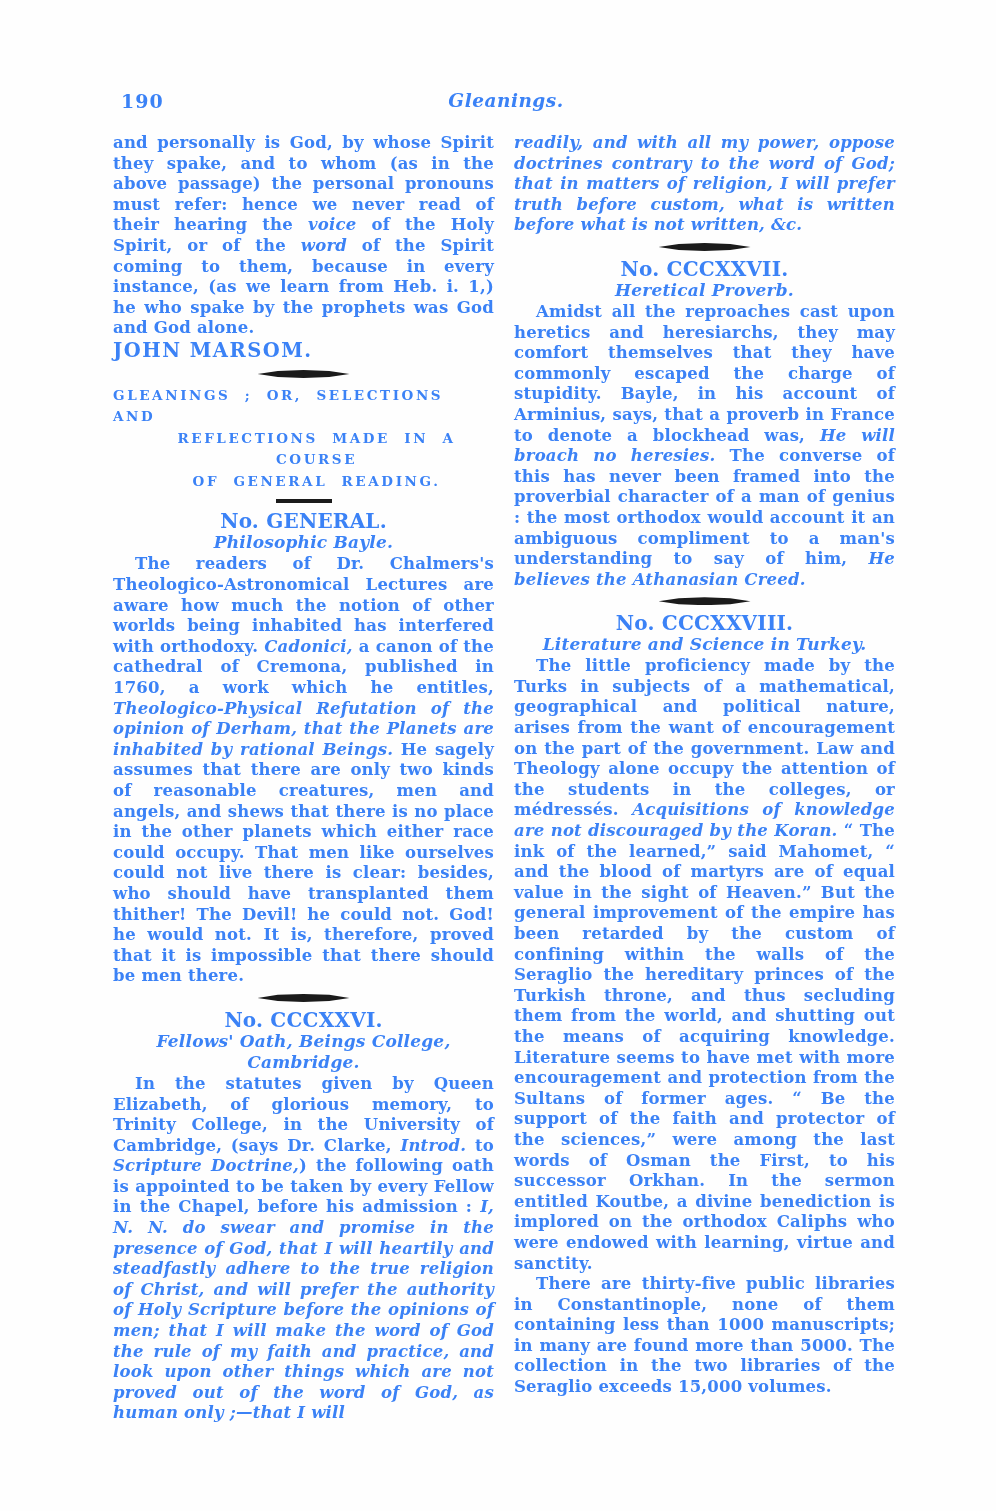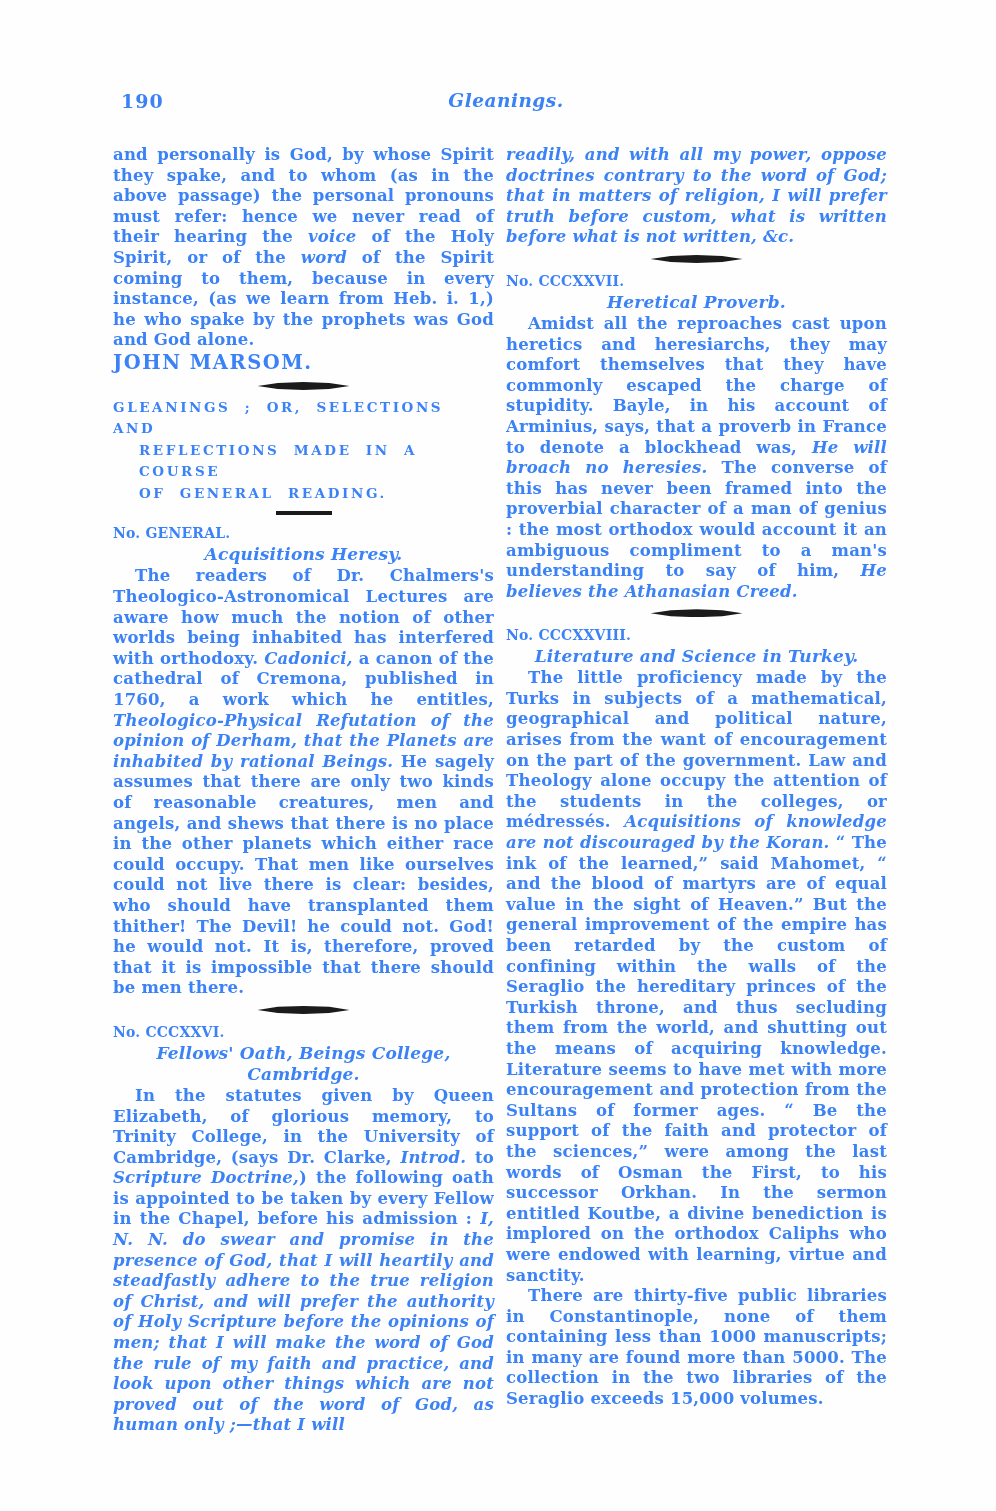--- a/index.html
+++ b/index.html
@@ -33,25 +33,25 @@
     position: absolute;
     left: 4px; right: 0;
     top: 0;
     text-align: center;
     font-size: 18.5px;
     font-style: italic;
     letter-spacing: 0.5px;
   }
   .columns {
     position: absolute;
-    top: 145px;
+    top: 133px;
     left: 113px;
     width: 782px;
     display: flex;
-    gap: 12px;
+    gap: 20px;
   }
   .col {
     width: 381px;
     text-align: justify;
     font-size: 16.5px;
     line-height: 20.6px;
     letter-spacing: 0.2px;
   }
   .para { margin: 0; text-indent: 22px; }
   .para.noindent { text-indent: 0; }
@@ -77,24 +77,24 @@
     margin: 7px auto 7px;
   }
   .smallcaps {
     font-size: 13.5px;
     letter-spacing: 2.6px;
     word-spacing: 7px;
     line-height: 21.5px;
     text-align: left;
     margin: 2px 0 2px;
   }
-  .smallcaps .line + .line { padding-left: 26px; }
+  .smallcaps .line + .line { padding-left: 26px; text-align: center; }
   .art-no {
-    text-align: left;
-    font-size: 14px;
+    text-align: center;
+    font-size: 20px;
     line-height: 22px;
     margin-top: 2px;
   }
   .art-title {
     text-align: center;
     font-style: italic;
     font-size: 17px;
     line-height: 21px;
     margin-bottom: 1px;
   }
@@ -112,21 +112,21 @@
         <p class="para noindent"><span>and personally is God, by whose Spirit they spake, and to whom (as in the above passage) the personal pronouns must refer: hence we never read of their hearing the </span><span class="it">voice</span><span> of the Holy Spirit, or of the </span><span class="it">word</span><span> of the Spirit coming to them, because in every instance, (as we learn from Heb. i. 1,) he who spake by the prophets was God and God alone.</span></p>
         <div class="signature">JOHN MARSOM.</div>
         <div class="diamond"></div>
         <div class="smallcaps">
           <div class="line">GLEANINGS ; OR, SELECTIONS AND</div>
           <div class="line">REFLECTIONS MADE IN A COURSE</div>
           <div class="line">OF GENERAL READING.</div>
         </div>
         <div class="rule"></div>
         <div class="art-no">No. GENERAL.</div>
-        <div class="art-title">Acquisitions Heresy.</div>
+        <div class="art-title">Philosophic Bayle.</div>
         <p class="para"><span>The readers of Dr. Chalmers's Theologico-Astronomical Lectures are aware how much the notion of other worlds being inhabited has interfered with orthodoxy. </span><span class="it">Cadonici,</span><span> a canon of the cathedral of Cremona, published in 1760, a work which he entitles, </span><span class="it">Theologico-Physical Refutation of the opinion of Derham, that the Planets are inhabited by rational Beings.</span><span> He sagely assumes that there are only two kinds of reasonable creatures, men and angels, and shews that there is no place in the other planets which either race could occupy. That men like ourselves could not live there is clear: besides, who should have transplanted them thither! The Devil! he could not. God! he would not. It is, therefore, proved that it is impossible that there should be men there.</span></p>
         <div class="diamond"></div>
         <div class="art-no">No. CCCXXVI.</div>
         <div class="art-title">Fellows' Oath, Beings College, Cambridge.</div>
         <p class="para"><span>In the statutes given by Queen Elizabeth, of glorious memory, to Trinity College, in the University of Cambridge, (says Dr. Clarke, </span><span class="it">Introd.</span><span> to </span><span class="it">Scripture Doctrine,</span><span>) the following oath is appointed to be taken by every Fellow in the Chapel, before his admission : </span><span class="it">I, N. N. do swear and promise in the presence of God, that I will heartily and steadfastly adhere to the true religion of Christ, and will prefer the authority of Holy Scripture before the opinions of men; that I will make the word of God the rule of my faith and practice, and look upon other things which are not proved out of the word of God, as human only ;—that I will</span></p>
       </div>
     <div class="col" id="col-right">
         <p class="para noindent"><span class="it">readily, and with all my power, oppose doctrines contrary to the word of God; that in matters of religion, I will prefer truth before custom, what is written before what is not written, &amp;c.</span></p>
         <div class="diamond"></div>
         <div class="art-no">No. CCCXXVII.</div>

